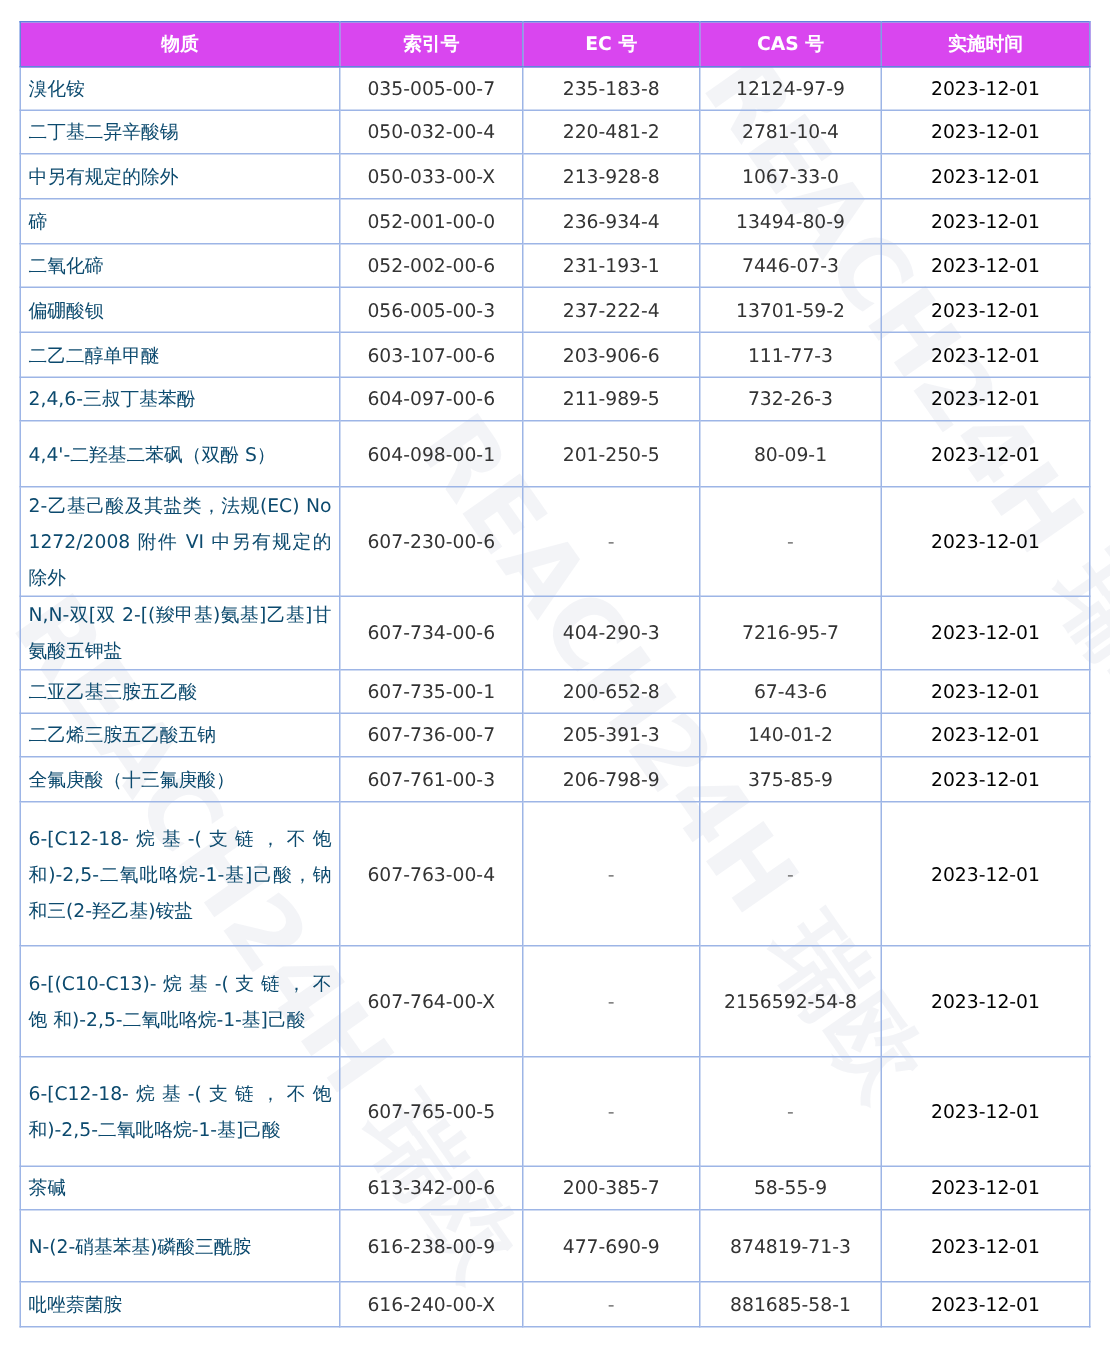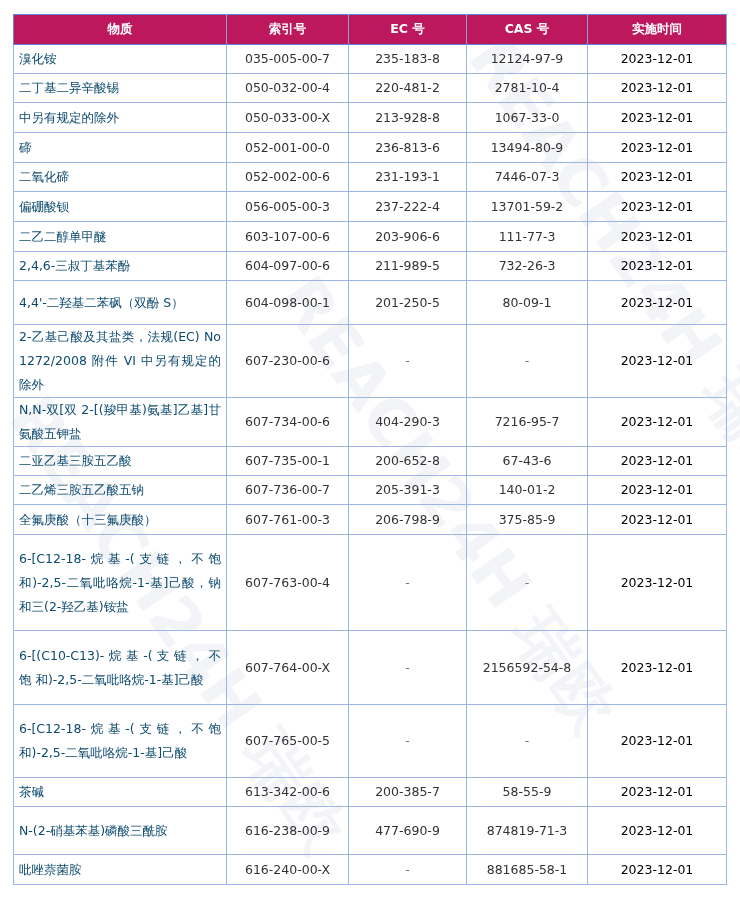--- a/index.html
+++ b/index.html
@@ -2,21 +2,21 @@
 <html><head>
 <meta charset="utf-8">
 <style>
   html, body { margin: 0; padding: 0; background: #ffffff; }
   body { width: 740px; height: 902px; position: relative; overflow: hidden;
          font-family: "DejaVu Sans", "Liberation Sans", sans-serif; }
   .wrap { position: absolute; left: 13px; top: 14px; width: 713px; }
   table { border-collapse: collapse; table-layout: fixed; width: 713px; }
   col.c0 { width: 213px; } col.c1 { width: 122px; } col.c2 { width: 118px; }
   col.c3 { width: 121px; } col.c4 { width: 139px; }
-  th { background: #be185d; color: #ffffff; font-size: 12.5px; font-weight: bold;
+  th { background: #d946ef; color: #ffffff; font-size: 12.5px; font-weight: bold;
        height: 29px; padding: 0; text-align: center; border: 1px solid #5e86dc;
        border-right: 1px solid #7fa0e4; }
   td { font-size: 12.5px; color: #333333; border: 1px solid #9db5e6; padding: 0 5px;
        text-align: center; vertical-align: middle; line-height: 24px; }
   td.name { text-align: justify; color: #0c4a6e; padding-left: 5px; padding-right: 5px; }
   td.date { color: #000000; }
   td.dash { color: #777777; }
   .watermark { position: absolute; pointer-events: none; color: rgba(170,180,200,0.14);
                font-size: 64px; font-weight: bold; transform: rotate(55deg);
                transform-origin: left top; white-space: nowrap; }
@@ -64,21 +64,21 @@
         <tr style="height: 30px;">
           <td class="name">中另有规定的除外</td>
           <td>050-033-00-X</td>
           <td>213-928-8</td>
           <td>1067-33-0</td>
           <td class="date">2023-12-01</td>
         </tr>
         <tr style="height: 30px;">
           <td class="name">碲</td>
           <td>052-001-00-0</td>
-          <td>236-813-6</td>
+          <td>236-934-4</td>
           <td>13494-80-9</td>
           <td class="date">2023-12-01</td>
         </tr>
         <tr style="height: 29px;">
           <td class="name">二氧化碲</td>
           <td>052-002-00-6</td>
           <td>231-193-1</td>
           <td>7446-07-3</td>
           <td class="date">2023-12-01</td>
         </tr>

